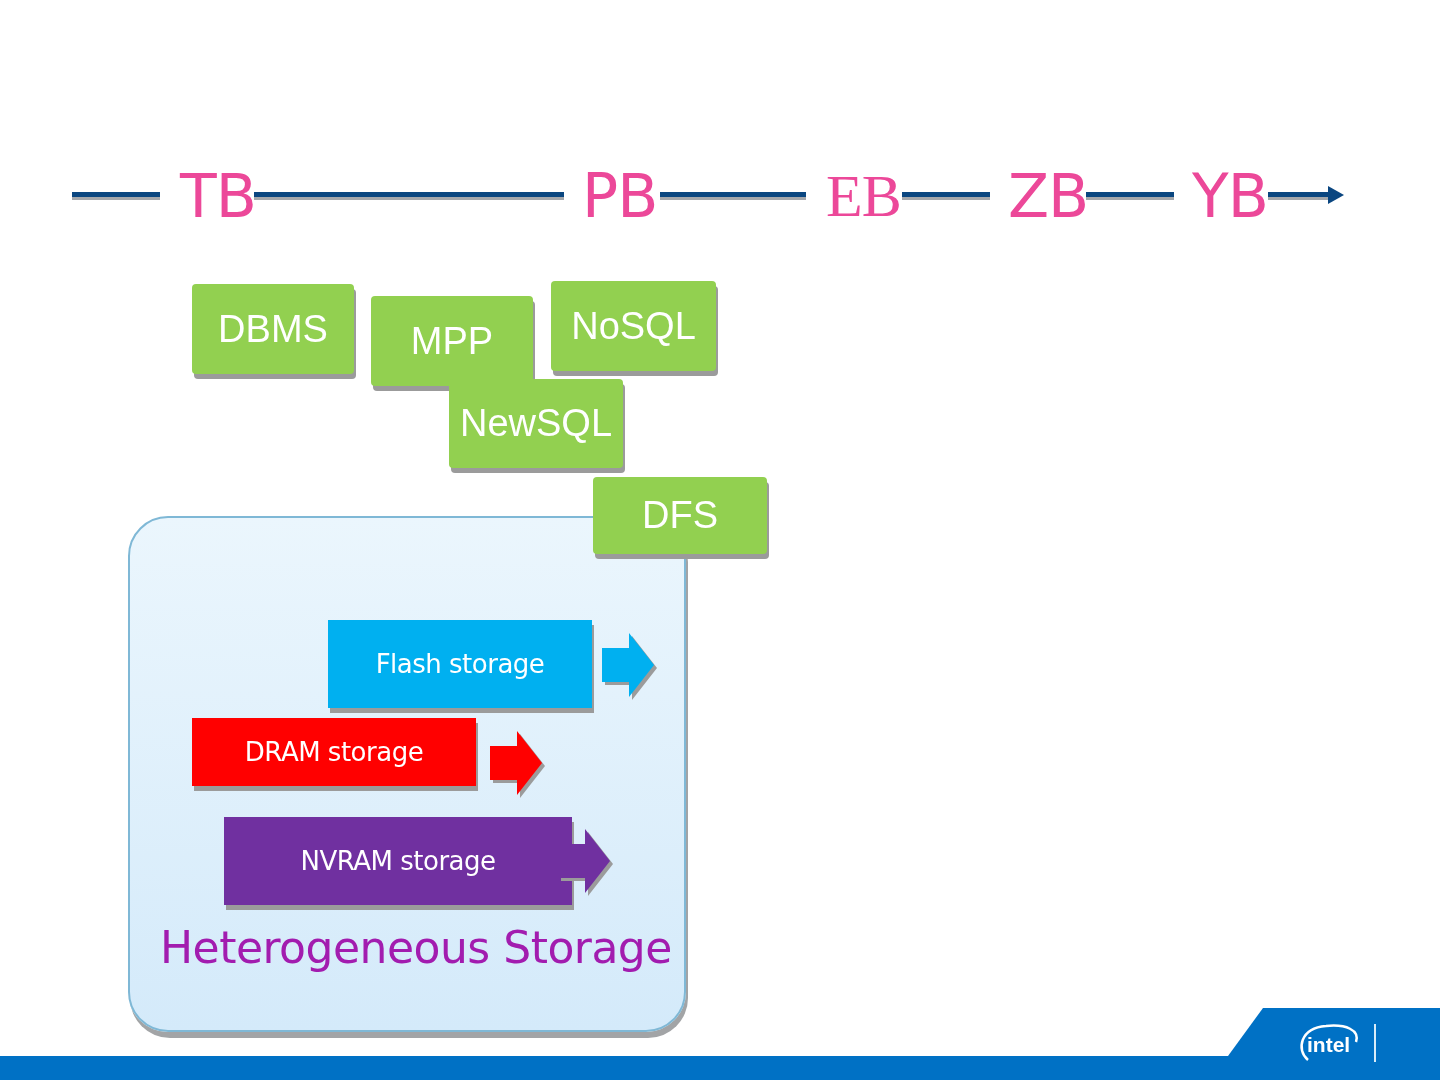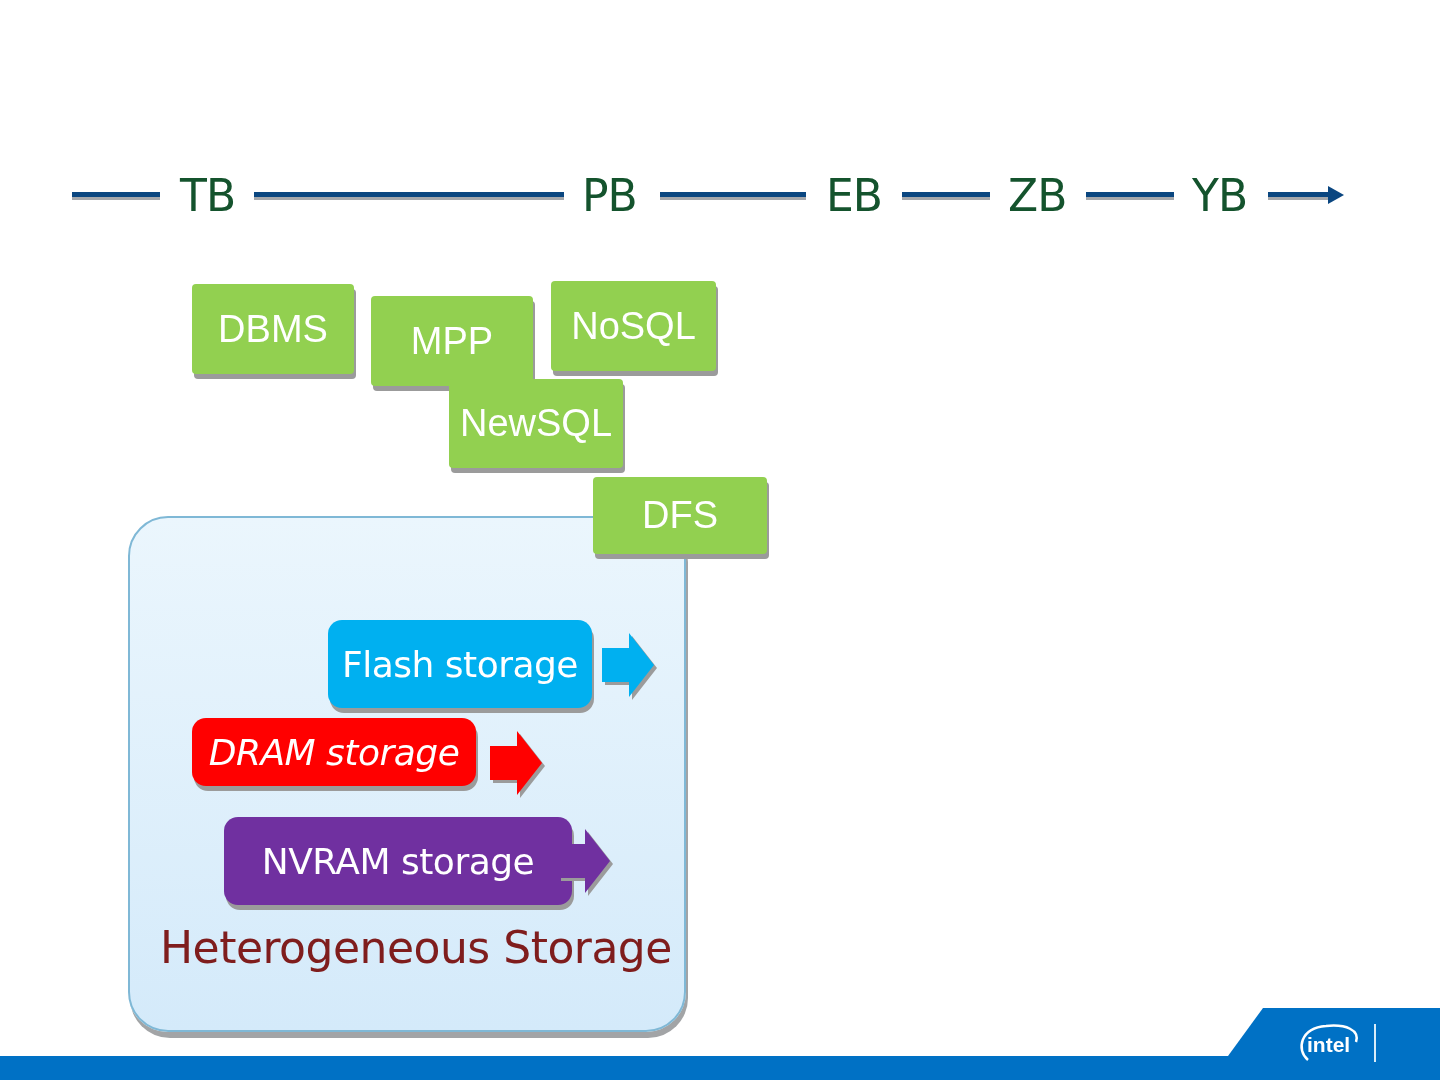--- a/index.html
+++ b/index.html
@@ -1,47 +1,47 @@
 <!DOCTYPE html>
 <html><head>
 <meta charset="utf-8">
 <style>
   html, body { margin:0; padding:0; }
   body { width:1440px; height:1080px; position:relative; overflow:hidden; background:#ffffff; font-family:"Liberation Sans", sans-serif; }
   .abs { position:absolute; }
 
   
   .axis-seg { position:absolute; height:5px; background:#0a4680; box-shadow:0 3px 0 #a4a7ab; }
-  .axis-label { position:absolute; top:170px; font-size:44px; color:#14532d; line-height:52px; font-family:"DejaVu Sans", sans-serif; letter-spacing:-1px; }
+  .axis-label { position:absolute; top:170px; font-size:60px; color:#ec4899; line-height:52px; font-family:"DejaVu Sans", sans-serif; letter-spacing:-1px; }
   .axis-arrowhead { position:absolute; width:0; height:0; border-top:9px solid transparent; border-bottom:9px solid transparent; border-left:16px solid #0a4680; }
 
   
   .gbox { position:absolute; background:#92d050; border-radius:4px; color:#ffffff; font-size:38px; display:flex; align-items:center; justify-content:center; box-shadow:2px 5px 0 #9b9b9b; font-family:"Liberation Sans", sans-serif; }
 
   
   .hs-box { position:absolute; left:128px; top:516px; width:558px; height:516px; border-radius:40px; border:2px solid #7fb8d6; background:linear-gradient(#ebf6fd, #d4eafa); box-shadow:2px 6px 0 #a2a4a6; box-sizing:border-box; }
-  .hs-title { position:absolute; left:160px; top:922px; font-size:44px; color:#7f1d1d; font-family:"DejaVu Sans", sans-serif; letter-spacing:-0.5px; }
+  .hs-title { position:absolute; left:160px; top:922px; font-size:44px; color:#a21caf; font-family:"DejaVu Sans", sans-serif; letter-spacing:-0.5px; }
 
-  .sbox { position:absolute; border-radius:14px; color:#fff; font-size:36px; display:flex; align-items:center; justify-content:center; box-shadow:2px 5px 0 #9b9b9b; font-family:"DejaVu Sans", sans-serif; letter-spacing:-0.5px; white-space:nowrap; }
+  .sbox { position:absolute; border-radius:0; color:#fff; font-size:26px; display:flex; align-items:center; justify-content:center; box-shadow:2px 5px 0 #9b9b9b; font-family:"DejaVu Sans", sans-serif; letter-spacing:-0.5px; white-space:nowrap; }
 
   .bottom-bar { position:absolute; left:0; top:1056px; width:1440px; height:24px; background:#0071c5; }
   .bottom-wedge { position:absolute; left:1228px; top:1008px; width:212px; height:48px; background:#0071c5; clip-path:polygon(35px 0, 212px 0, 212px 48px, 0 48px); }
   .intel-logo { position:absolute; left:1298px; top:1020px; width:64px; height:50px; color:#fff; font-size:25px; font-weight:bold; }
   .logo-divider { position:absolute; left:1374px; top:1024px; width:2px; height:38px; background:#d9ecf8; }
 </style>
 </head>
 <body>
 
 <div>
   <div class="axis-seg" style="left:72px; top:192px; width:88px;"></div>
   <div class="axis-label" style="left:180px;">TB</div>
   <div class="axis-seg" style="left:254px; top:192px; width:310px;"></div>
   <div class="axis-label" style="left:582px;">PB</div>
   <div class="axis-seg" style="left:660px; top:192px; width:146px;"></div>
-  <div class="axis-label" style="left:826px;">EB</div>
+  <div class="axis-label" style="left:826px;font-family:Liberation Serif, serif;">EB</div>
   <div class="axis-seg" style="left:902px; top:192px; width:88px;"></div>
   <div class="axis-label" style="left:1008px;">ZB</div>
   <div class="axis-seg" style="left:1086px; top:192px; width:88px;"></div>
   <div class="axis-label" style="left:1192px;">YB</div>
   <div class="axis-seg" style="left:1268px; top:192px; width:62px;"></div>
   <div class="axis-arrowhead" style="left:1328px; top:186px;"></div>
 </div>
 
 <div class="gbox" style="left:192px; top:284px; width:162px; height:90px;">DBMS</div>
 <div class="gbox" style="left:371px; top:284px; width:162px; height:90px;margin-top:12px;">MPP</div>
@@ -51,21 +51,21 @@
 <div class="hs-box"></div>
 
 <div class="gbox" style="left:593px; top:477px; width:174px; height:77px;">DFS</div>
 
 <div class="sbox" style="left:328px; top:620px; width:264px; height:88px; background:#00b0f0;">Flash storage</div>
 <svg class="abs" style="left:600px; top:632px;" width="60" height="72" viewBox="0 0 60 72">
   <polygon points="5,19 32,19 32,4 57,36 32,68 32,53 5,53" fill="#9b9b9b"></polygon>
   <polygon points="2,16 29,16 29,1 54,33 29,65 29,50 2,50" fill="#00b0f0"></polygon>
 </svg>
 
-<div class="sbox" style="left:192px; top:718px; width:284px; height:68px; background:#ff0000;font-style:italic;">DRAM storage</div>
+<div class="sbox" style="left:192px; top:718px; width:284px; height:68px; background:#ff0000;">DRAM storage</div>
 <svg class="abs" style="left:488px; top:730px;" width="60" height="72" viewBox="0 0 60 72">
   <polygon points="5,19 32,19 32,4 57,36 32,68 32,53 5,53" fill="#9b9b9b"></polygon>
   <polygon points="2,16 29,16 29,1 54,33 29,65 29,50 2,50" fill="#ff0000"></polygon>
 </svg>
 
 <div class="sbox" style="left:224px; top:817px; width:348px; height:88px; background:#7030a0;">NVRAM storage</div>
 <svg class="abs" style="left:556px; top:828px;" width="60" height="72" viewBox="0 0 60 72">
   <polygon points="5,19 32,19 32,4 57,36 32,68 32,53 5,53" fill="#9b9b9b"></polygon>
   <polygon points="2,16 29,16 29,1 54,33 29,65 29,50 2,50" fill="#7030a0"></polygon>
 </svg>

